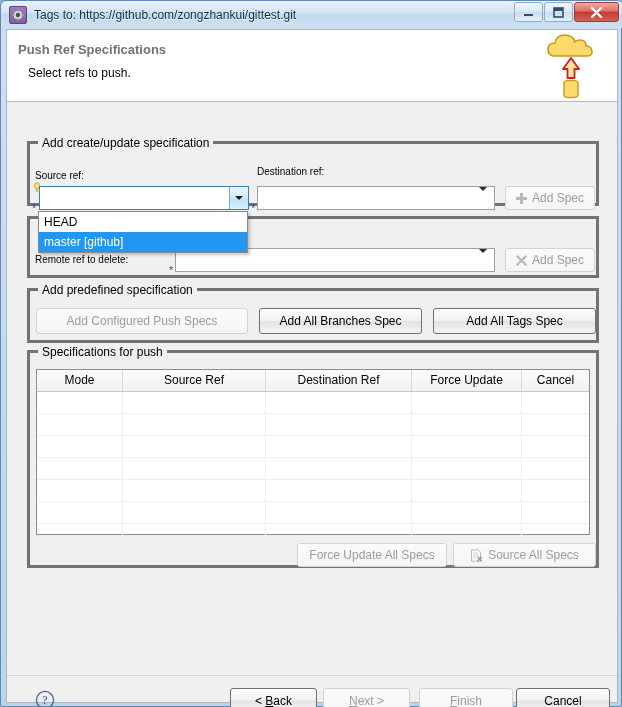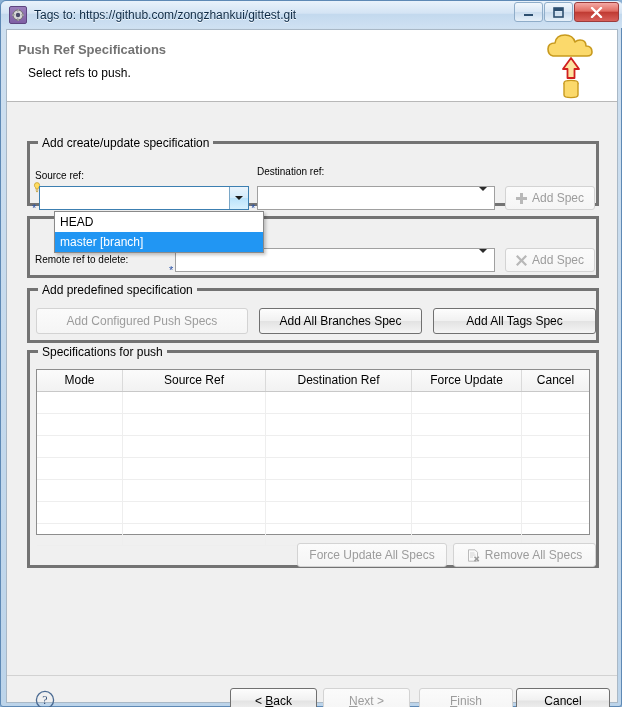--- a/index.html
+++ b/index.html
@@ -107,21 +107,20 @@
   .tri-down.dark{border-top-color:#1c1c1c;}
   
   .deco-bulb{position:absolute;width:8px;height:11px;}
   .deco-star{position:absolute;font-size:11px;color:#2a53a8;line-height:1;}
   
   .dropdown{
     position:absolute;box-sizing:border-box;
     background:#fff;border:1px solid #8a8a8a;
     box-shadow:2px 2px 3px rgba(0,0,0,.22);
     z-index:40;
-    margin-left:16px;
   }
   .dd-item{
     height:20px;line-height:20px;padding-left:5px;
     font-size:12px;color:#000;white-space:nowrap;
   }
   .dd-item.sel{background:#2196f3;color:#fff;}
   
   .btn{
     position:absolute;box-sizing:border-box;
     border:1px solid #9a9a9a;border-radius:3px;
@@ -350,21 +349,21 @@
       <span>Force Update All Specs</span>
     </div>
     <div class="btn disabled" style="left:446px;top:513px;width:143px;height:24px;">
       <span class="ico">
         <svg width="13" height="13" viewBox="0 0 13 13" aria-hidden="true">
           <path d="M1.5 .8 H8 L10.5 3.3 V12.2 H1.5 Z" fill="#fafafa" stroke="#b3b3b3" stroke-width=".9"></path>
           <path d="M3 4 H7.5 M3 6 H8.5 M3 8 H6" stroke="#c9c9c9" stroke-width=".8"></path>
           <path d="M7.5 7.8 L11.8 12.1 M11.8 7.8 L7.5 12.1" stroke="#9d9d9d" stroke-width="1.6"></path>
         </svg>
       </span>
-      <span>Remove All Specs</span>
+      <span>Source All Specs</span>
     </div>
 
     <div class="footer-sep" style="top:645px;"></div>
     <svg class="help-icon" style="left:28px;top:660px;" viewBox="0 0 20 20" aria-hidden="true">
       <circle cx="10" cy="10" r="8.6" fill="none" stroke="#4a6a92" stroke-width="1.3"></circle>
       <text x="10" y="14.4" text-anchor="middle" font-family="Liberation Serif, serif" font-size="12" fill="#33507a">?</text>
     </svg>
 
     <div class="btn strong" style="left:223px;top:658px;width:87px;height:25px;">
       <span>&lt;&nbsp;<u>B</u>ack</span>
@@ -376,16 +375,16 @@
       <span><u>F</u>inish</span>
     </div>
     <div class="btn strong" style="left:509px;top:658px;width:94px;height:25px;">
       <span>Cancel</span>
     </div>
 
   </div>
 
   <div class="dropdown" style="left:37px;top:210px;width:210px;">
     <div class="dd-item">HEAD</div>
-    <div class="dd-item sel">master [branch]</div>
+    <div class="dd-item sel">master [github]</div>
   </div>
 
 </div>
 
 </body></html>

